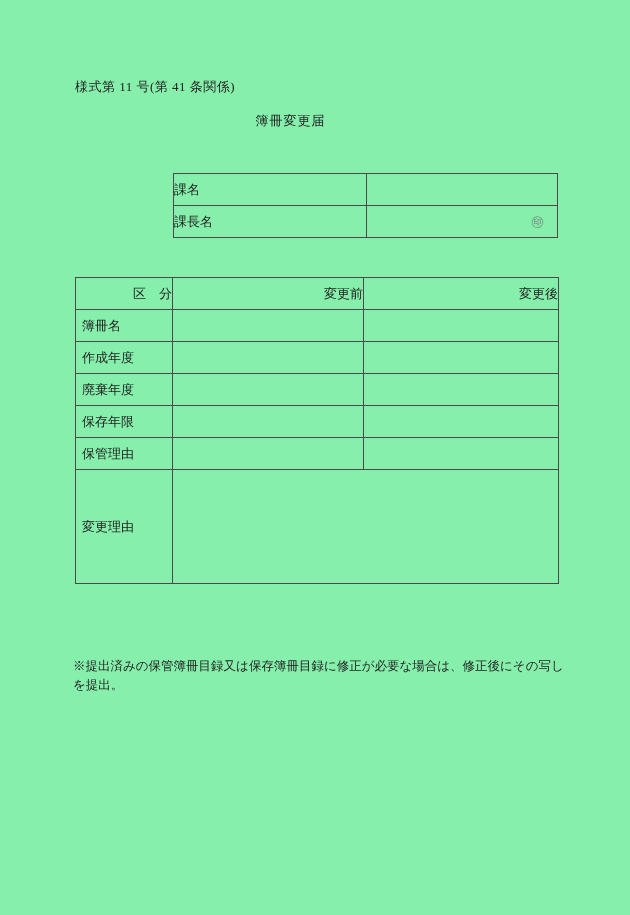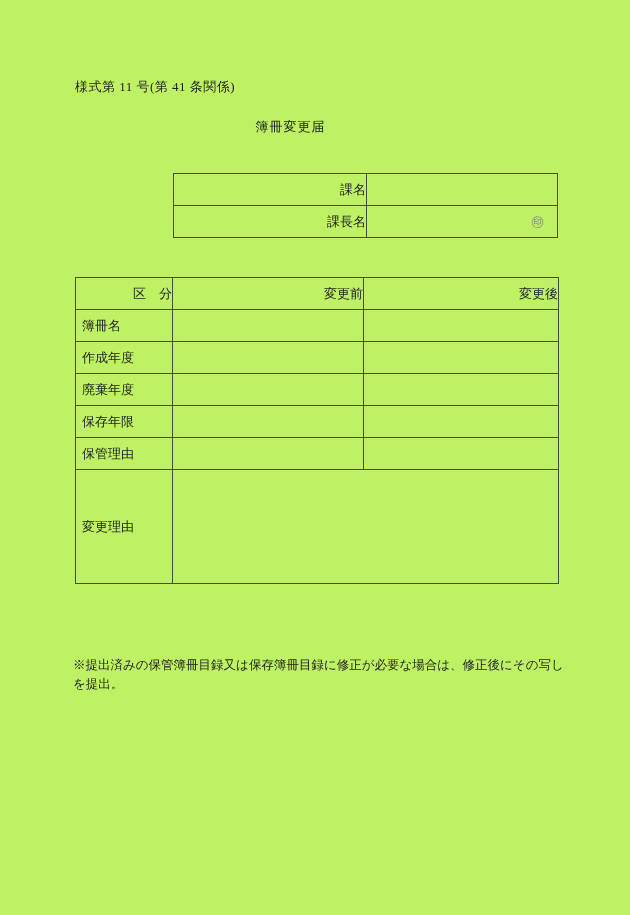--- a/index.html
+++ b/index.html
@@ -5,37 +5,37 @@
   html, body {
     margin: 0;
     padding: 0;
     background: #e8e8e8;
   }
   .page {
     position: relative;
     width: 630px;
     height: 915px;
     margin: 0 auto;
-    background: #bef264;
+    background: #86efac;
     color: #1f1f1f;
     font-family: "Liberation Serif", "DejaVu Serif", serif;
     font-size: 13px;
     overflow: hidden;
   }
   .form-number {
     position: absolute;
     left: 75px;
     top: 78px;
     letter-spacing: 0.5px;
     white-space: nowrap;
   }
   .doc-title {
     position: absolute;
     left: 0;
-    top: 118px;
+    top: 112px;
     width: 581px;
     text-align: center;
     letter-spacing: 1px;
   }
   table {
     border-collapse: collapse;
     table-layout: fixed;
     position: absolute;
     background: transparent;
   }
@@ -49,21 +49,21 @@
   }
   
   .section-table {
     left: 173px;
     top: 173px;
     width: 385px;
   }
   .section-table td { height: 31px; }
   .section-table .lbl {
     width: 192px;
-    text-align: right;
+    text-align: left;
   }
   .section-table .val { text-align: left; }
   .section-table .seal-cell { text-align: right; }
   .seal-mark {
     display: inline-block;
     padding-right: 13px;
     color: #6d6d6d;
     font-size: 13px;
   }
   
@@ -87,21 +87,20 @@
   .change-table tr.reason-row td { height: 113px; }
   
   .footnote {
     position: absolute;
     left: 73px;
     top: 657px;
     width: 496px;
     font-size: 12.5px;
     line-height: 1.55;
     text-align: left;
-    font-family: Liberation Mono, monospace;
   }
 </style>
 </head>
 <body>
 
 <div class="page">
 
   <div class="form-number">様式第 11 号(第 41 条関係)</div>
 
   <div class="doc-title">簿冊変更届</div>

